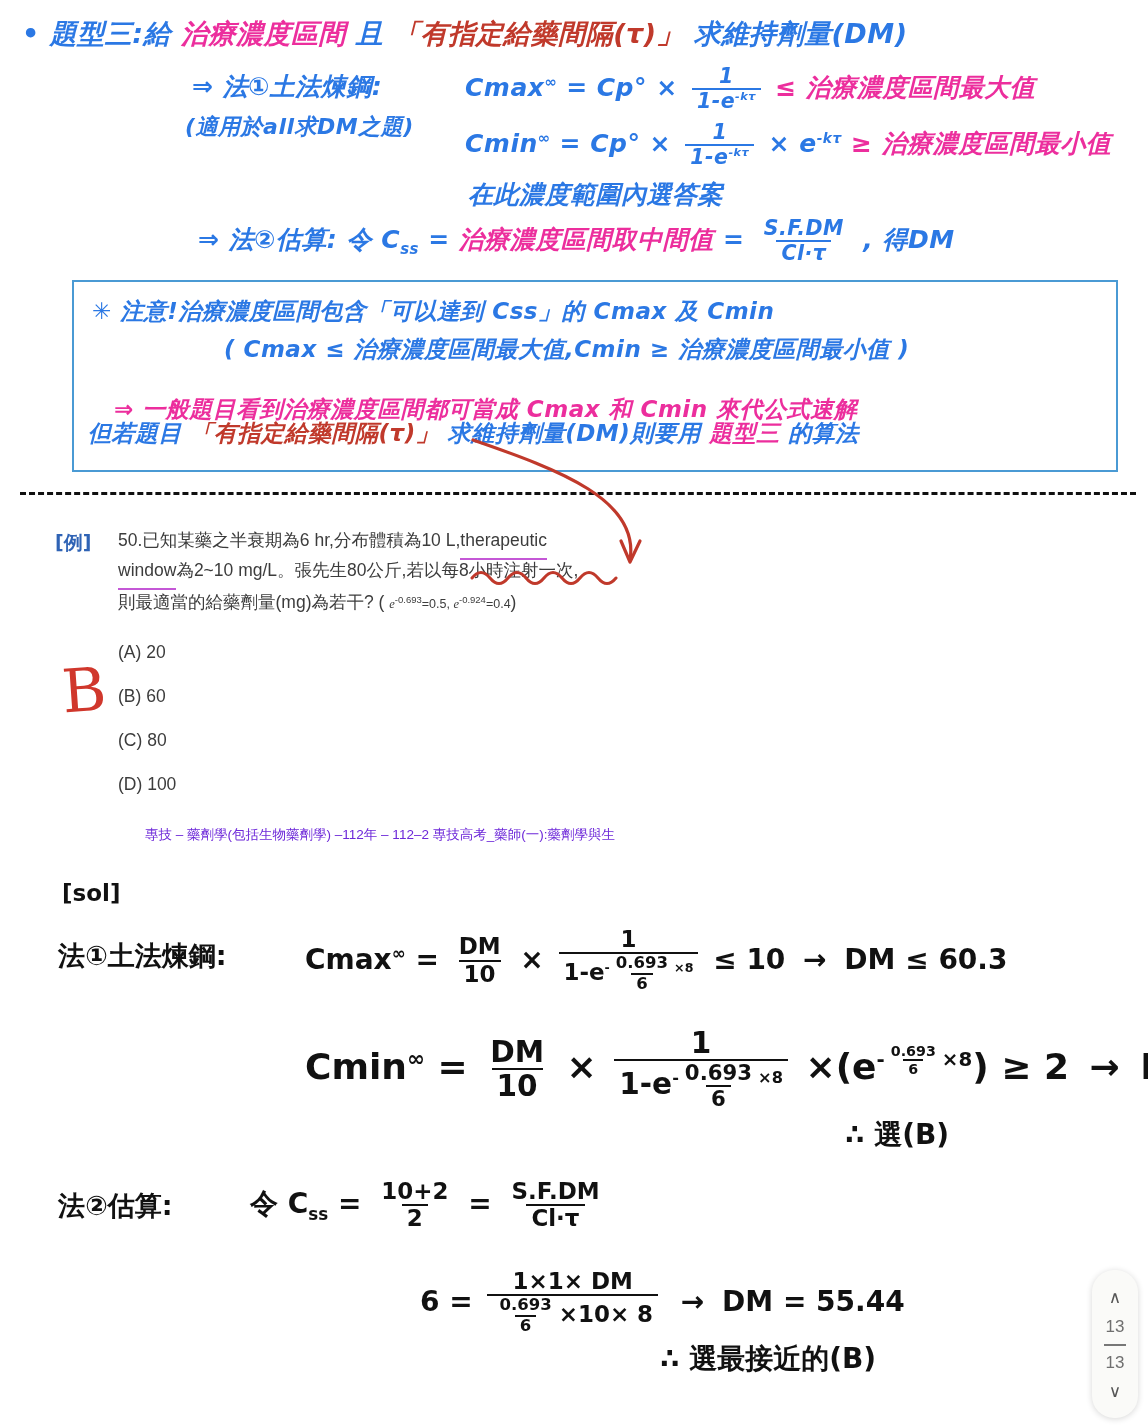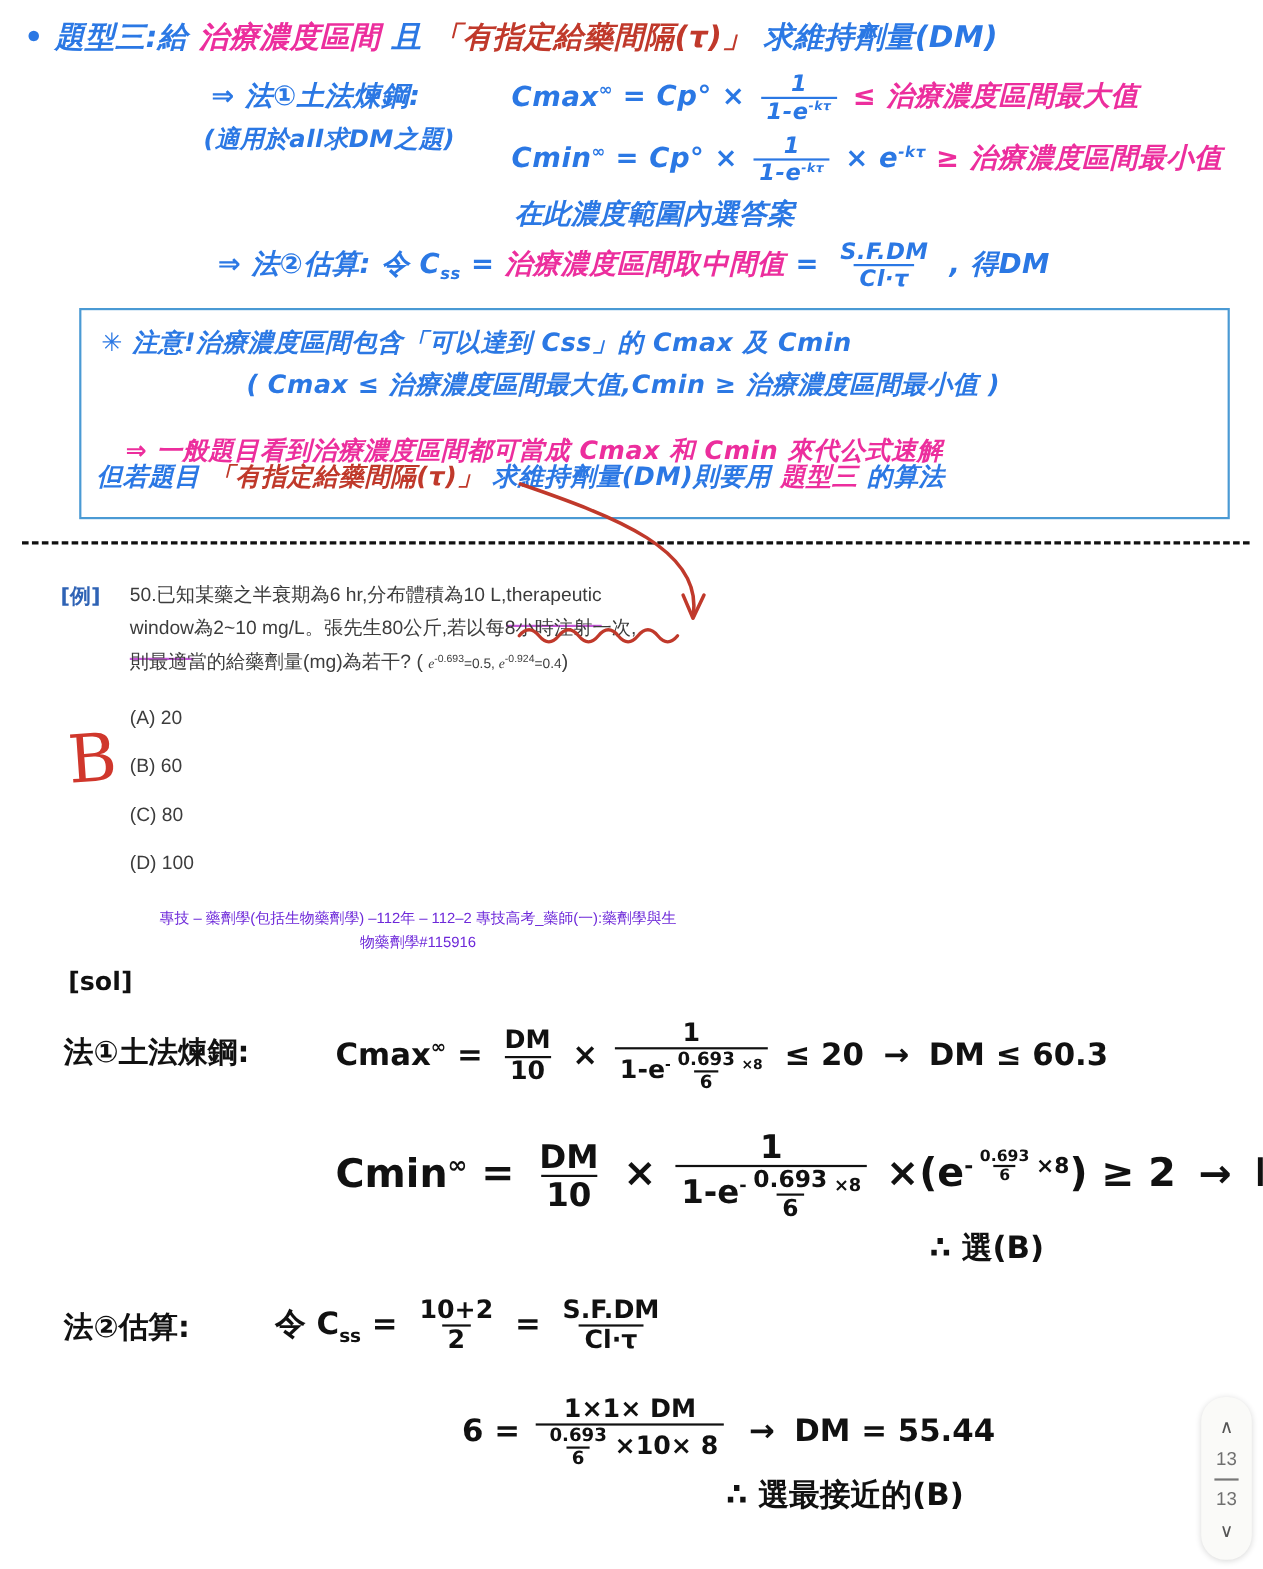--- a/index.html
+++ b/index.html
@@ -66,21 +66,21 @@
   #question-block {
     position:absolute; left:55px; top:525px; width: 640px;
     color:#3c3c3c; font-size: 17.5px; line-height: 30px;
   }
   #question-block .qtag {
     position:absolute; left:0; top:2px;
     color:#2f63b5; font-weight:700; font-size:19px;
     font-family:"DejaVu Sans", sans-serif;
   }
   #question-block .qtext { margin-left: 63px; }
-  .uline { border-bottom: 2.5px solid #c457d6; padding-bottom:18px; }
+  .uline { border-bottom: 2.5px solid #c457d6; padding-bottom:8px; }
   .sml { font-size: 12.5px; }
   .sml i { font-family:"Liberation Serif", serif; font-style: italic; }
   .sml sup { font-size: 9.5px; }
 
   
   #choices { position:absolute; left:118px; top:630px; color:#3c3c3c; font-size:17.5px; }
   #choices .opt { height: 44px; line-height: 44px; }
   #mark-b {
     position:absolute; left:62px; top:655px;
     color:#d0372c; font-size: 60px; font-weight:500;
@@ -209,21 +209,20 @@
 <div id="choices">
   <div class="opt">(A) 20</div>
   <div class="opt">(B) 60</div>
   <div class="opt">(C) 80</div>
   <div class="opt">(D) 100</div>
 </div>
 <div id="mark-b">B</div>
 
 <div id="citation">
   <div>專技 – 藥劑學(包括生物藥劑學) –112年 – 112–2 專技高考_藥師(一):藥劑學與生</div>
-  <div>物藥劑學#115916</div>
 </div>
 
 <div id="solution">
 
   <div class="sol-line" style="left:62px; top:10px; font-size:23px;">[sol]</div>
 
   <div class="sol-line" style="left:58px; top:68px; font-size:27px;">法①土法煉鋼:</div>
 
   <div class="sol-line" style="left:305px; top:58px; font-size:28px;">
     <span><span>Cmax</span><span class="inf">∞</span></span>
@@ -233,21 +232,21 @@
       <span class="den">10</span>
     </span>
     <span>×</span>
     <span class="frac">
       <span class="num">1</span>
       <span class="den"><span>1-e</span><sup class="ex">-</sup><span class="frac thin" style="margin:0 1px;">
             <span class="num">0.693</span>
             <span class="den">6</span>
           </span><sup class="ex">×8</sup></span>
     </span>
-    <span>≤ 20</span>
+    <span>≤ 10</span>
     <span style="padding:0 8px;">→</span>
     <span>DM ≤ 60.3</span>
   </div>
 
   <div class="sol-line" style="left:305px; top:158px; font-size:36px;">
     <span><span>Cmin</span><span class="inf">∞</span></span>
     <span>=</span>
     <span class="frac">
       <span class="num">DM</span>
       <span class="den">10</span>

